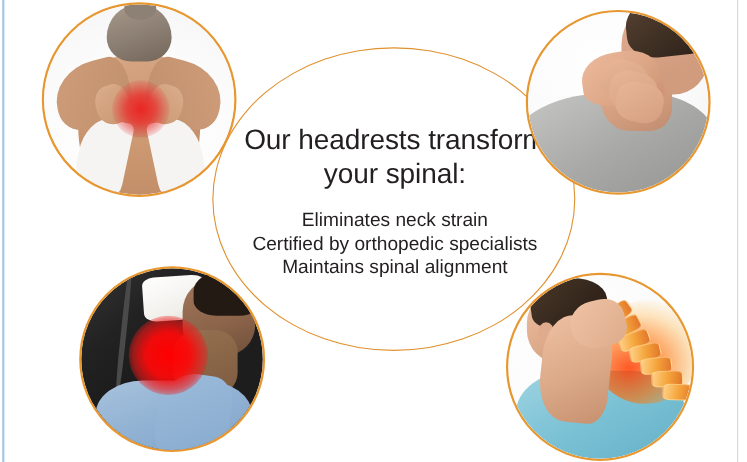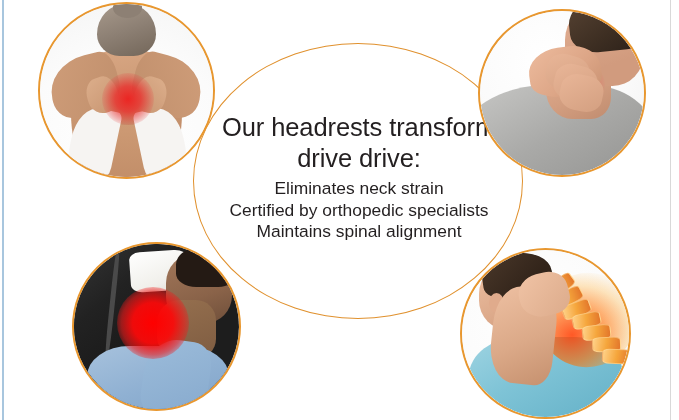--- a/index.html
+++ b/index.html
@@ -66,21 +66,21 @@
     margin: 0;
     white-space: nowrap;
   }
   .headline-l2 {
     font-size: 25.5px;
     line-height: 31px;
     color: #231f20;
     margin: 0;
   }
   .benefits {
-    margin-top: 4px;
+    margin-top: 15px;
   }
   .benefit-line {
     font-size: 17.4px;
     line-height: 21.5px;
     color: #231f20;
     white-space: nowrap;
   }
 
   
   .photo-circle {
@@ -326,21 +326,21 @@
 
 <div id="canvas">
 
   <div class="edge-left"></div>
   <div class="edge-right"></div>
 
   <div class="connector-ellipse"></div>
 
   <div class="text-block ellipse-text-guard">
     <div class="headline">Our headrests transform</div>
-    <div class="headline headline-l2">drive drive:</div>
+    <div class="headline headline-l2">your spinal:</div>
     <div class="benefits">
       <div class="benefit-line">Eliminates neck strain</div>
       <div class="benefit-line">Certified by orthopedic specialists</div>
       <div class="benefit-line">Maintains spinal alignment</div>
     </div>
   </div>
 
   <div class="photo-circle" id="c1">
     <div class="scene">
       <div class="fill bg"></div>

